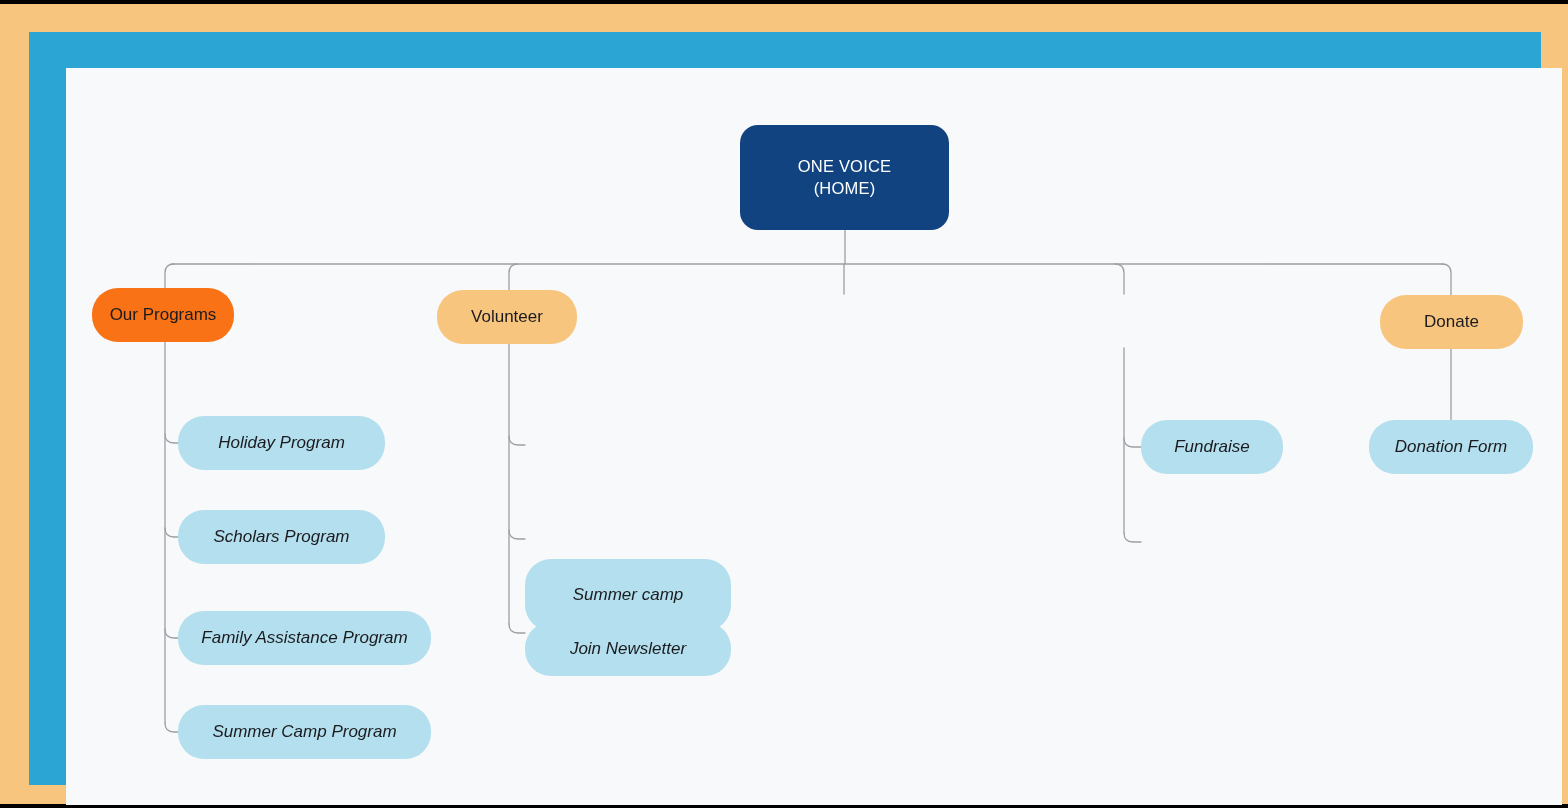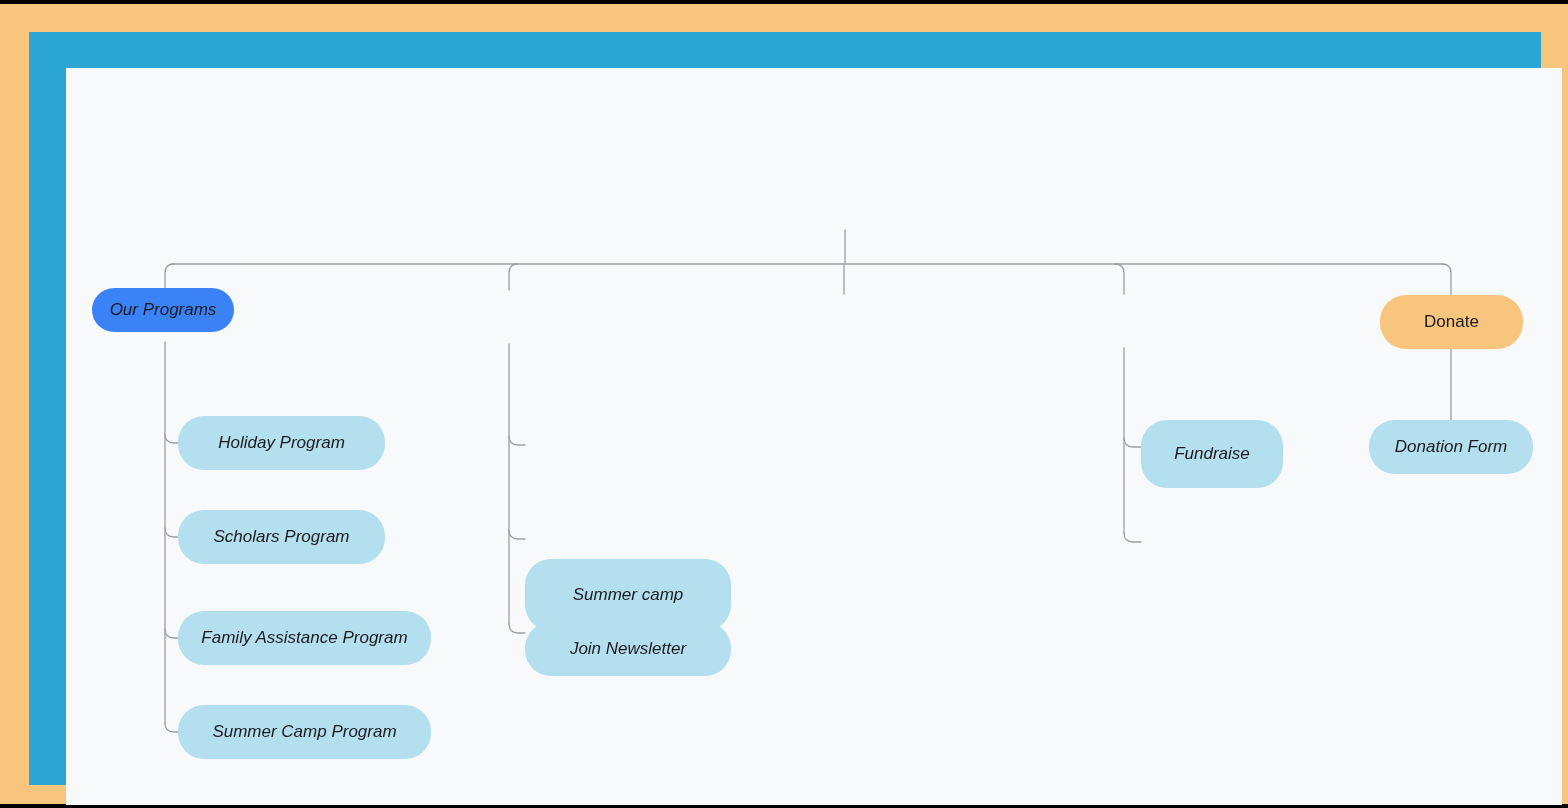--- a/index.html
+++ b/index.html
@@ -116,33 +116,36 @@
               <path d="M 480 592 Q 480 601 489 601 L 496 601" fill="none" stroke="#9aa0a6" stroke-width="1.3" stroke-linecap="round"></path>
               <path d="M 815 232 L 815 262" fill="none" stroke="#9aa0a6" stroke-width="1.3" stroke-linecap="round"></path>
               <path d="M 1086 232 Q 1095 232 1095 241 L 1095 262" fill="none" stroke="#9aa0a6" stroke-width="1.3" stroke-linecap="round"></path>
               <path d="M 1095 316 L 1095 501" fill="none" stroke="#9aa0a6" stroke-width="1.3" stroke-linecap="round"></path>
               <path d="M 1095 406 Q 1095 415 1104 415 L 1112 415" fill="none" stroke="#9aa0a6" stroke-width="1.3" stroke-linecap="round"></path>
               <path d="M 1095 501 Q 1095 510 1104 510 L 1112 510" fill="none" stroke="#9aa0a6" stroke-width="1.3" stroke-linecap="round"></path>
               <path d="M 1413 232 Q 1422 232 1422 241 L 1422 263" fill="none" stroke="#9aa0a6" stroke-width="1.3" stroke-linecap="round"></path>
               <path d="M 1422 317 L 1422 388" fill="none" stroke="#9aa0a6" stroke-width="1.3" stroke-linecap="round"></path>
             </svg>
 
+          <div class="node node-root" style="left: 711px; top: 93px; width: 209px; height: 105px; background: rgb(17, 67, 128); color: rgb(255, 255, 255);">ONE VOICE
+(HOME)</div>
 
-          <div class="node node-cat" style="left: 63px; top: 256px; width: 142px; height: 44px; background: #3b82f6; font-style: italic;">Our Programs</div>
+          <div class="node node-cat" style="left: 63px; top: 256px; width: 142px; height: 54px; background: #f97316;">Our Programs</div>
+          <div class="node node-cat" style="left: 408px; top: 258px; width: 140px; height: 54px; background: rgb(248, 197, 126);">Volunteer</div>
           <div class="node node-cat" style="left: 1351px; top: 263px; width: 143px; height: 54px; background: rgb(248, 197, 126);">Donate</div>
 
           <div class="node node-leaf" style="left: 149px; top: 384px; width: 207px; height: 54px;">Holiday Program</div>
           <div class="node node-leaf" style="left: 149px; top: 478px; width: 207px; height: 54px;">Scholars Program</div>
           <div class="node node-leaf" style="left: 149px; top: 579px; width: 253px; height: 54px; text-align: center;">Family Assistance Program</div>
           <div class="node node-leaf" style="left: 149px; top: 673px; width: 253px; height: 54px;">Summer Camp Program</div>
 
           <div class="node node-leaf" style="left: 496px; top: 480px; width: 206px; height: 72px; margin-top: 47px;">Summer camp</div>
           <div class="node node-leaf" style="left: 496px; top: 574px; width: 206px; height: 54px; margin-top: 16px;">Join Newsletter</div>
 
-          <div class="node node-leaf" style="left: 1112px; top: 388px; width: 142px; height: 68px;">Fundraise</div>
+          <div class="node node-leaf" style="left: 1112px; top: 388px; width: 142px; height: 54px;">Fundraise</div>
 
           <div class="node node-leaf" style="left: 1340px; top: 388px; width: 164px; height: 54px;">Donation Form</div>
 
         </div>
       </div>
     </div>
   </div>
 </div>
 
 </body></html>

